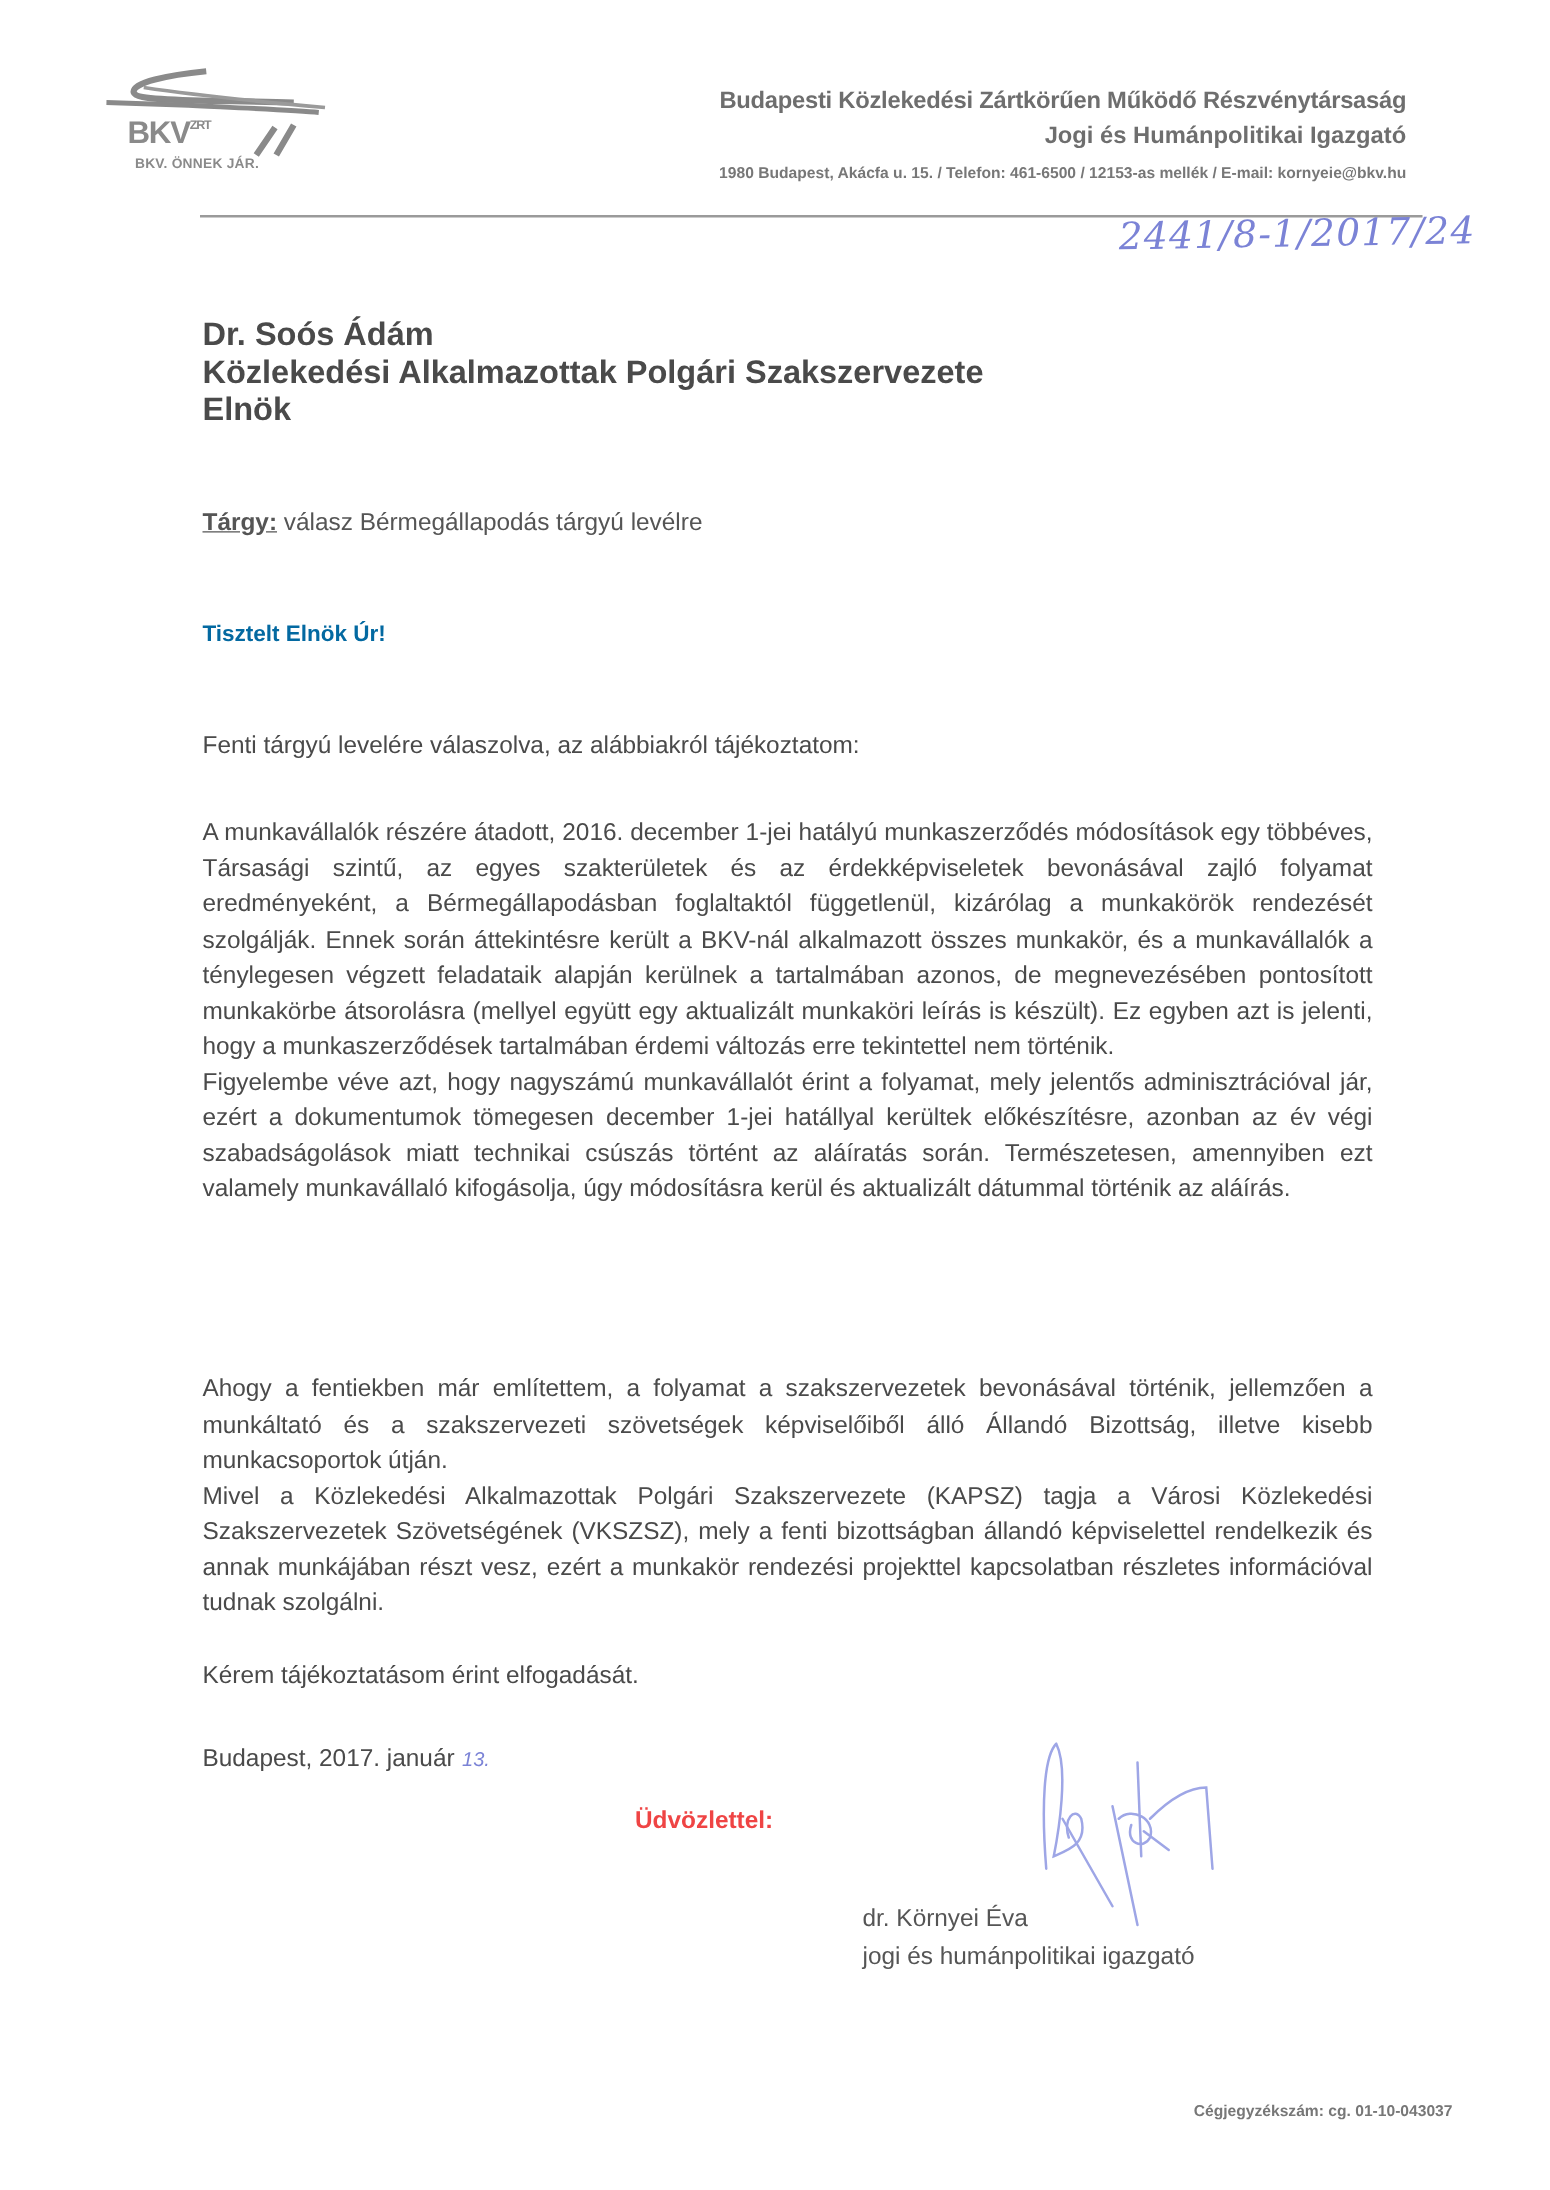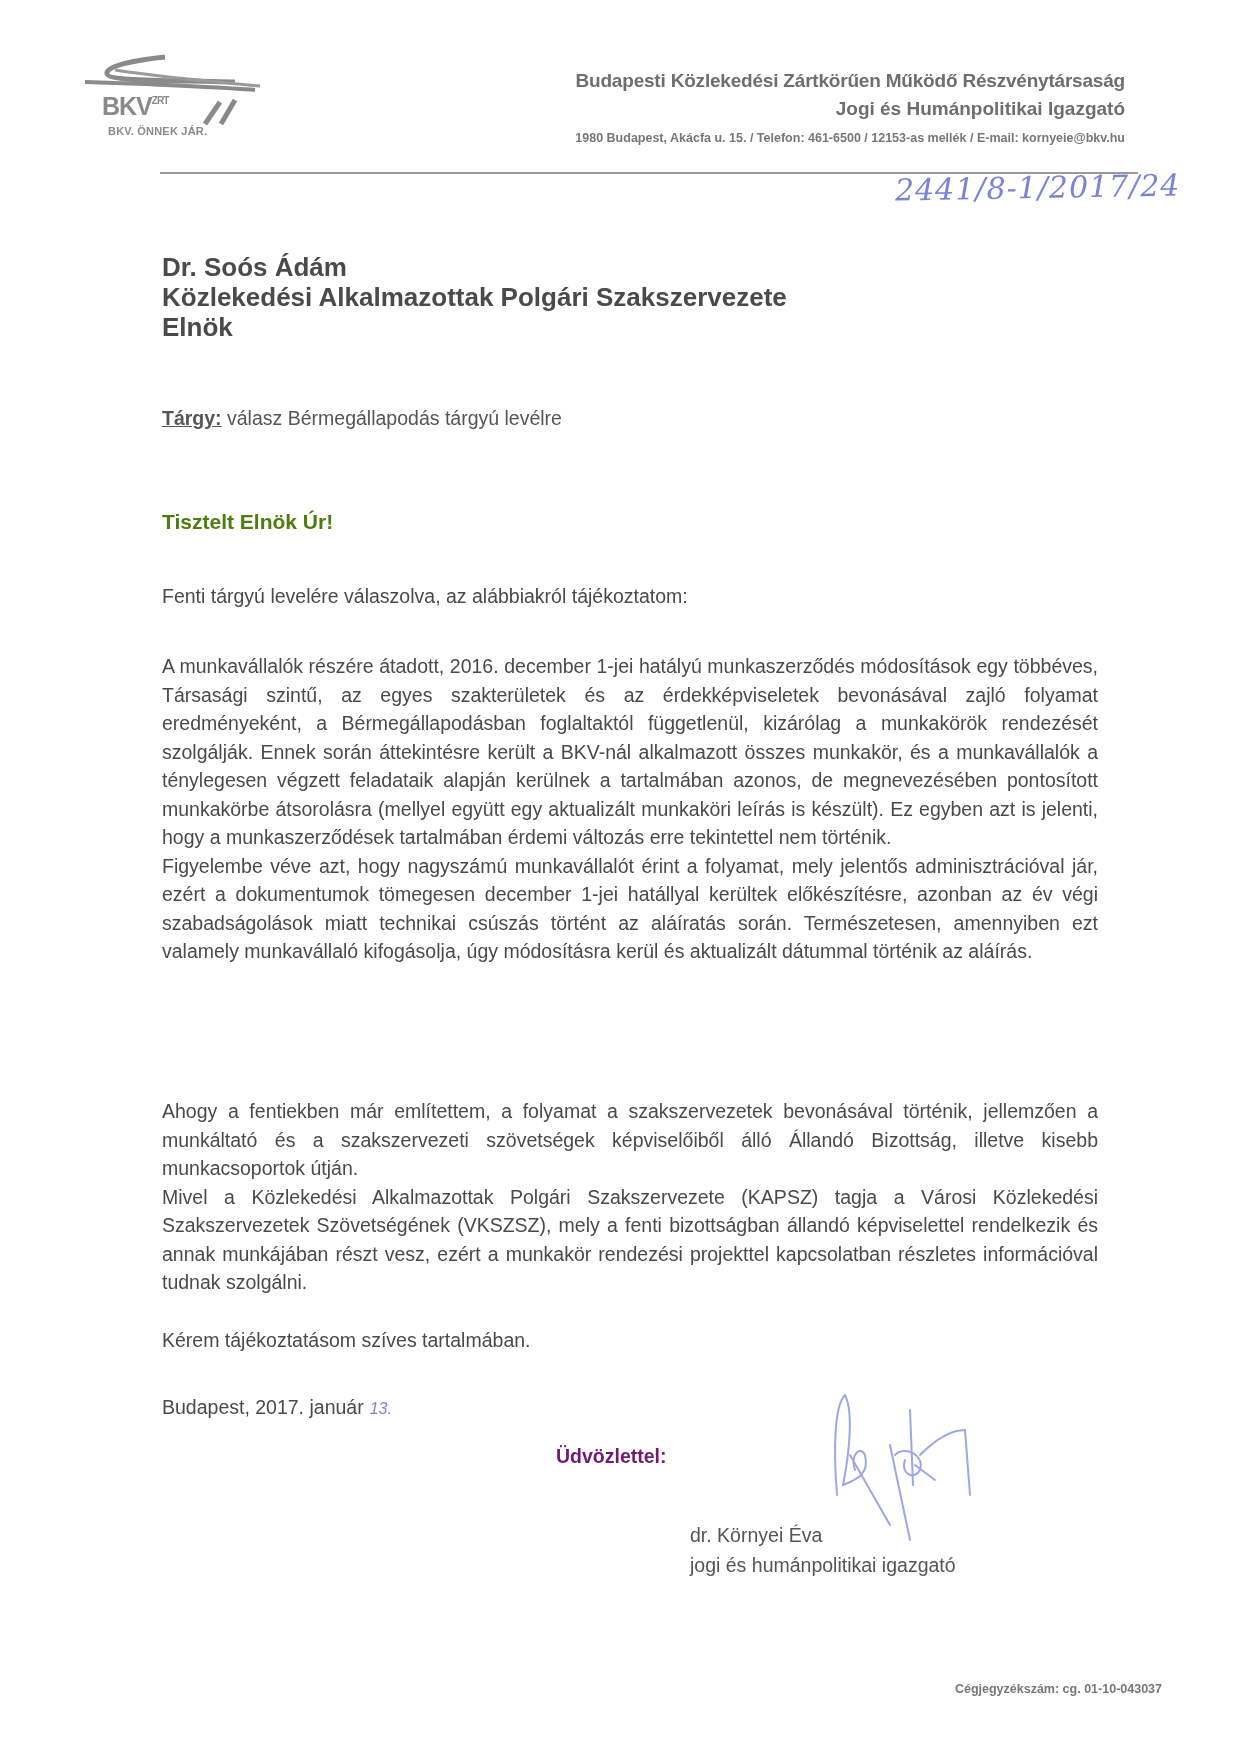--- a/index.html
+++ b/index.html
@@ -23,35 +23,35 @@
 
     .reg-number { position: absolute; left: 895px; top: 170px; font-family: "DejaVu Serif", serif;
                   font-style: italic; font-size: 30px; color: #7b83d6; letter-spacing: 1px; transform: rotate(-1deg); }
 
     .recipient { position: absolute; left: 162px; top: 252px; font-size: 26px; font-weight: bold;
                  color: #4a4a4a; line-height: 30px; }
 
     .subject { position: absolute; left: 162px; top: 407px; font-size: 19.5px; color: #555; }
     .subject-label { text-decoration: underline; font-weight: bold; }
 
-    .salutation { position: absolute; left: 162px; top: 510px; font-size: 21px; font-weight: bold; color: #4d7c0f; }
+    .salutation { position: absolute; left: 162px; top: 497px; font-size: 18px; font-weight: bold; color: #0369a1; }
 
     .intro { position: absolute; left: 162px; top: 585px; font-size: 19.5px; color: #4a4a4a; }
 
     .body-block { position: absolute; left: 162px; width: 936px; font-size: 19.5px; color: #4a4a4a;
                   line-height: 28.5px; text-align: justify; }
     .body-block p { margin: 0; }
     .p1 { top: 652px; }
     .p3 { top: 1097px; }
 
     .closing { position: absolute; left: 162px; top: 1329px; font-size: 19.5px; color: #4a4a4a; }
     .date-line { position: absolute; left: 162px; top: 1396px; font-size: 19.5px; color: #4a4a4a; }
     .date-hand { font-family: Liberation Sans, sans-serif; font-style: italic; color: #7b83d6; font-size: 16px; margin-left: 6px; margin-top: 32px; }
 
-    .regards { position: absolute; left: 508px; top: 1445px; font-size: 19.5px; font-weight: bold; color: #701a75; margin-left: 48px; }
+    .regards { position: absolute; left: 508px; top: 1445px; font-size: 19.5px; font-weight: bold; color: #ef4444; }
 
     .signature { position: absolute; left: 815px; top: 1385px; width: 170px; height: 160px; }
 
     .signer { position: absolute; left: 690px; top: 1520px; width: 340px; text-align: left;
               font-size: 19.5px; color: #555; line-height: 30px; }
 
     .footer-reg { position: absolute; right: 78px; top: 1682px; font-size: 12.5px; font-weight: bold; color: #777; }
   </style>
 </head>
 <body>
@@ -96,21 +96,21 @@
   <div class="body-block p1">
     <p>A munkavállalók részére átadott, 2016. december 1-jei hatályú munkaszerződés módosítások egy többéves, Társasági szintű, az egyes szakterületek és az érdekképviseletek bevonásával zajló folyamat eredményeként, a Bérmegállapodásban foglaltaktól függetlenül, kizárólag a munkakörök rendezését szolgálják. Ennek során áttekintésre került a BKV-nál alkalmazott összes munkakör, és a munkavállalók a ténylegesen végzett feladataik alapján kerülnek a tartalmában azonos, de megnevezésében pontosított munkakörbe átsorolásra (mellyel együtt egy aktualizált munkaköri leírás is készült). Ez egyben azt is jelenti, hogy a munkaszerződések tartalmában érdemi változás erre tekintettel nem történik.</p>
     <p>Figyelembe véve azt, hogy nagyszámú munkavállalót érint a folyamat, mely jelentős adminisztrációval jár, ezért a dokumentumok tömegesen december 1-jei hatállyal kerültek előkészítésre, azonban az év végi szabadságolások miatt technikai csúszás történt az aláíratás során. Természetesen, amennyiben ezt valamely munkavállaló kifogásolja, úgy módosításra kerül és aktualizált dátummal történik az aláírás.</p>
   </div>
 
   <div class="body-block p3">
     <p>Ahogy a fentiekben már említettem, a folyamat a szakszervezetek bevonásával történik, jellemzően a munkáltató és a szakszervezeti szövetségek képviselőiből álló Állandó Bizottság, illetve kisebb munkacsoportok útján.</p>
     <p>Mivel a Közlekedési Alkalmazottak Polgári Szakszervezete (KAPSZ) tagja a Városi Közlekedési Szakszervezetek Szövetségének (VKSZSZ), mely a fenti bizottságban állandó képviselettel rendelkezik és annak munkájában részt vesz, ezért a munkakör rendezési projekttel kapcsolatban részletes információval tudnak szolgálni.</p>
   </div>
 
-  <div class="closing">Kérem tájékoztatásom szíves tartalmában.</div>
+  <div class="closing">Kérem tájékoztatásom érint elfogadását.</div>
 
   <div class="date-line">
     <span>Budapest, 2017. január</span><span class="date-hand">13.</span>
   </div>
 
   <div class="regards">Üdvözlettel:</div>
 
   <svg class="signature" viewBox="0 0 170 160">
     <g stroke="#9ea6e6" stroke-width="2" fill="none" stroke-linecap="round">
       <path d="M30 10 C20 20, 18 60, 22 110 M30 10 C40 30, 32 80, 28 100 C40 95, 55 90, 50 70 C45 60, 35 70, 40 85"></path>

